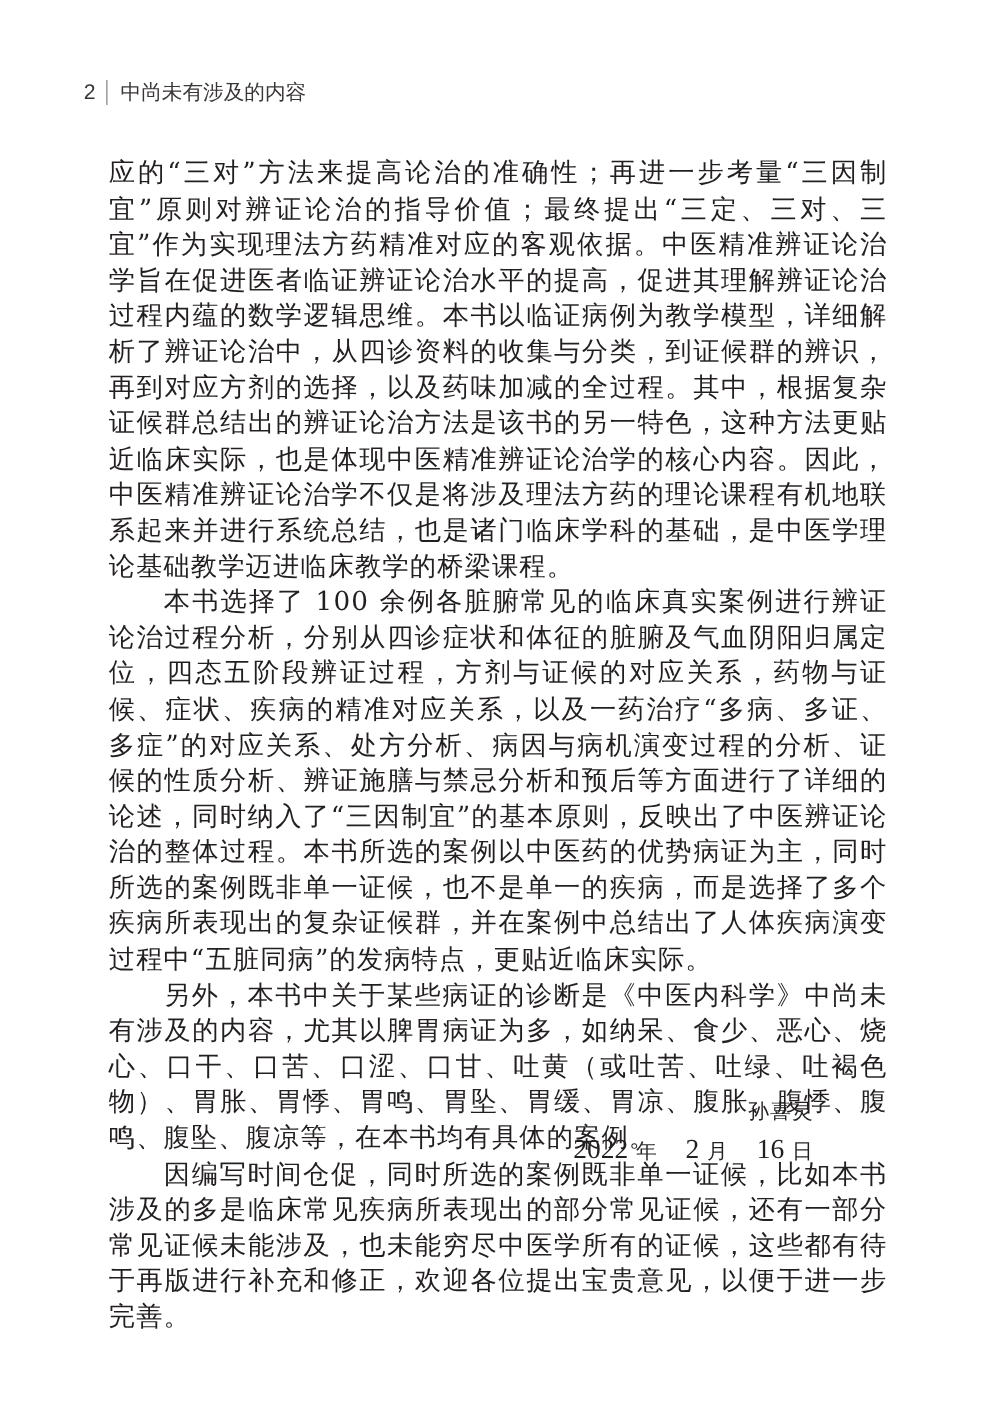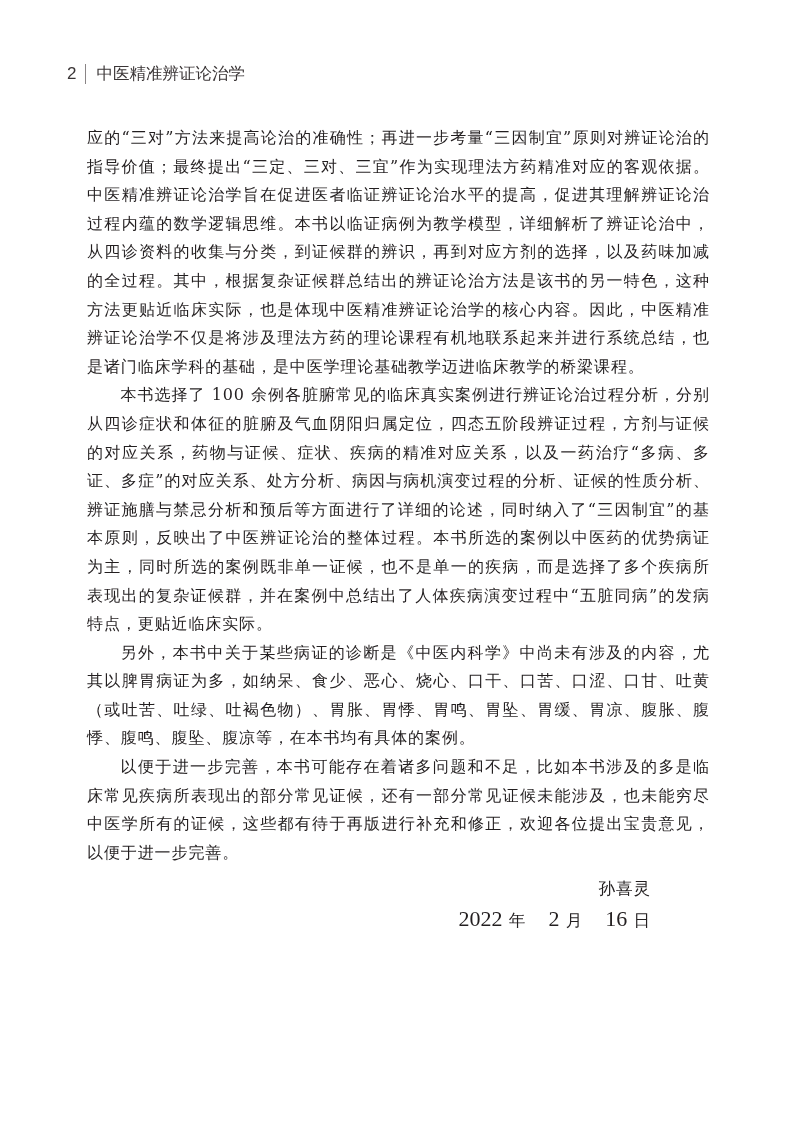--- a/index.html
+++ b/index.html
@@ -7,46 +7,46 @@
   .header {
     position: absolute; left: 67px; top: 63px; height: 22px;
     display: flex; align-items: center;
     font-family: "DejaVu Sans", "Liberation Sans", sans-serif; font-size: 16.5px; color: #3a3536;
   }
   .header .pnum { font-family: "Liberation Sans", sans-serif; font-size: 17px; }
   .header .sep { display: inline-block; width: 1px; height: 20px; background: #8a8586; margin: 0 10px 0 9px; }
   .body-text {
     position: absolute; left: 87px; top: 124px; width: 623px;
     font-family: "DejaVu Serif", "Liberation Serif", serif;
-    font-size: 16px; line-height: 28.6px; text-align: justify;
+    font-size: 21px; line-height: 28.6px; text-align: justify;
     letter-spacing: 0.9px;
   }
   .body-text p { margin: 0; text-indent: 0; }
   .body-text p.indent { text-indent: 2.1em; }
   .signature {
     position: absolute; right: 149px; top: 874px; text-align: right;
     font-family: "DejaVu Serif", "Liberation Serif", serif; font-size: 16.6px; line-height: 30px; letter-spacing: 0.9px;
   }
   .signature .date { margin-top: 0; }
   .signature .date .num { font-family: "Liberation Serif", serif; font-size: 22px; letter-spacing: 0; margin-left: 16px; }
 </style>
 </head>
 <body>
 
 <div class="header">
   <span class="pnum">2</span>
   <span class="sep"></span>
-  <span>中医精准辨证论治学</span>
+  <span>中尚未有涉及的内容</span>
 </div>
 
 <div class="body-text">
   <p>应的“三对”方法来提高论治的准确性；再进一步考量“三因制宜”原则对辨证论治的指导价值；最终提出“三定、三对、三宜”作为实现理法方药精准对应的客观依据。中医精准辨证论治学旨在促进医者临证辨证论治水平的提高，促进其理解辨证论治过程内蕴的数学逻辑思维。本书以临证病例为教学模型，详细解析了辨证论治中，从四诊资料的收集与分类，到证候群的辨识，再到对应方剂的选择，以及药味加减的全过程。其中，根据复杂证候群总结出的辨证论治方法是该书的另一特色，这种方法更贴近临床实际，也是体现中医精准辨证论治学的核心内容。因此，中医精准辨证论治学不仅是将涉及理法方药的理论课程有机地联系起来并进行系统总结，也是诸门临床学科的基础，是中医学理论基础教学迈进临床教学的桥梁课程。</p>
   <p class="indent">本书选择了 100 余例各脏腑常见的临床真实案例进行辨证论治过程分析，分别从四诊症状和体征的脏腑及气血阴阳归属定位，四态五阶段辨证过程，方剂与证候的对应关系，药物与证候、症状、疾病的精准对应关系，以及一药治疗“多病、多证、多症”的对应关系、处方分析、病因与病机演变过程的分析、证候的性质分析、辨证施膳与禁忌分析和预后等方面进行了详细的论述，同时纳入了“三因制宜”的基本原则，反映出了中医辨证论治的整体过程。本书所选的案例以中医药的优势病证为主，同时所选的案例既非单一证候，也不是单一的疾病，而是选择了多个疾病所表现出的复杂证候群，并在案例中总结出了人体疾病演变过程中“五脏同病”的发病特点，更贴近临床实际。</p>
   <p class="indent">另外，本书中关于某些病证的诊断是《中医内科学》中尚未有涉及的内容，尤其以脾胃病证为多，如纳呆、食少、恶心、烧心、口干、口苦、口涩、口甘、吐黄（或吐苦、吐绿、吐褐色物）、胃胀、胃悸、胃鸣、胃坠、胃缓、胃凉、腹胀、腹悸、腹鸣、腹坠、腹凉等，在本书均有具体的案例。</p>
-  <p class="indent">以便于进一步完善，本书可能存在着诸多问题和不足，比如本书涉及的多是临床常见疾病所表现出的部分常见证候，还有一部分常见证候未能涉及，也未能穷尽中医学所有的证候，这些都有待于再版进行补充和修正，欢迎各位提出宝贵意见，以便于进一步完善。</p>
+  <p class="indent">因编写时间仓促，同时所选的案例既非单一证候，比如本书涉及的多是临床常见疾病所表现出的部分常见证候，还有一部分常见证候未能涉及，也未能穷尽中医学所有的证候，这些都有待于再版进行补充和修正，欢迎各位提出宝贵意见，以便于进一步完善。</p>
 </div>
 
 <div class="signature">
   <div>孙喜灵</div>
   <div class="date">
     <span class="num">2022</span>
     <span>年</span>
     <span class="num">2</span>
     <span>月</span>
     <span class="num">16</span>

